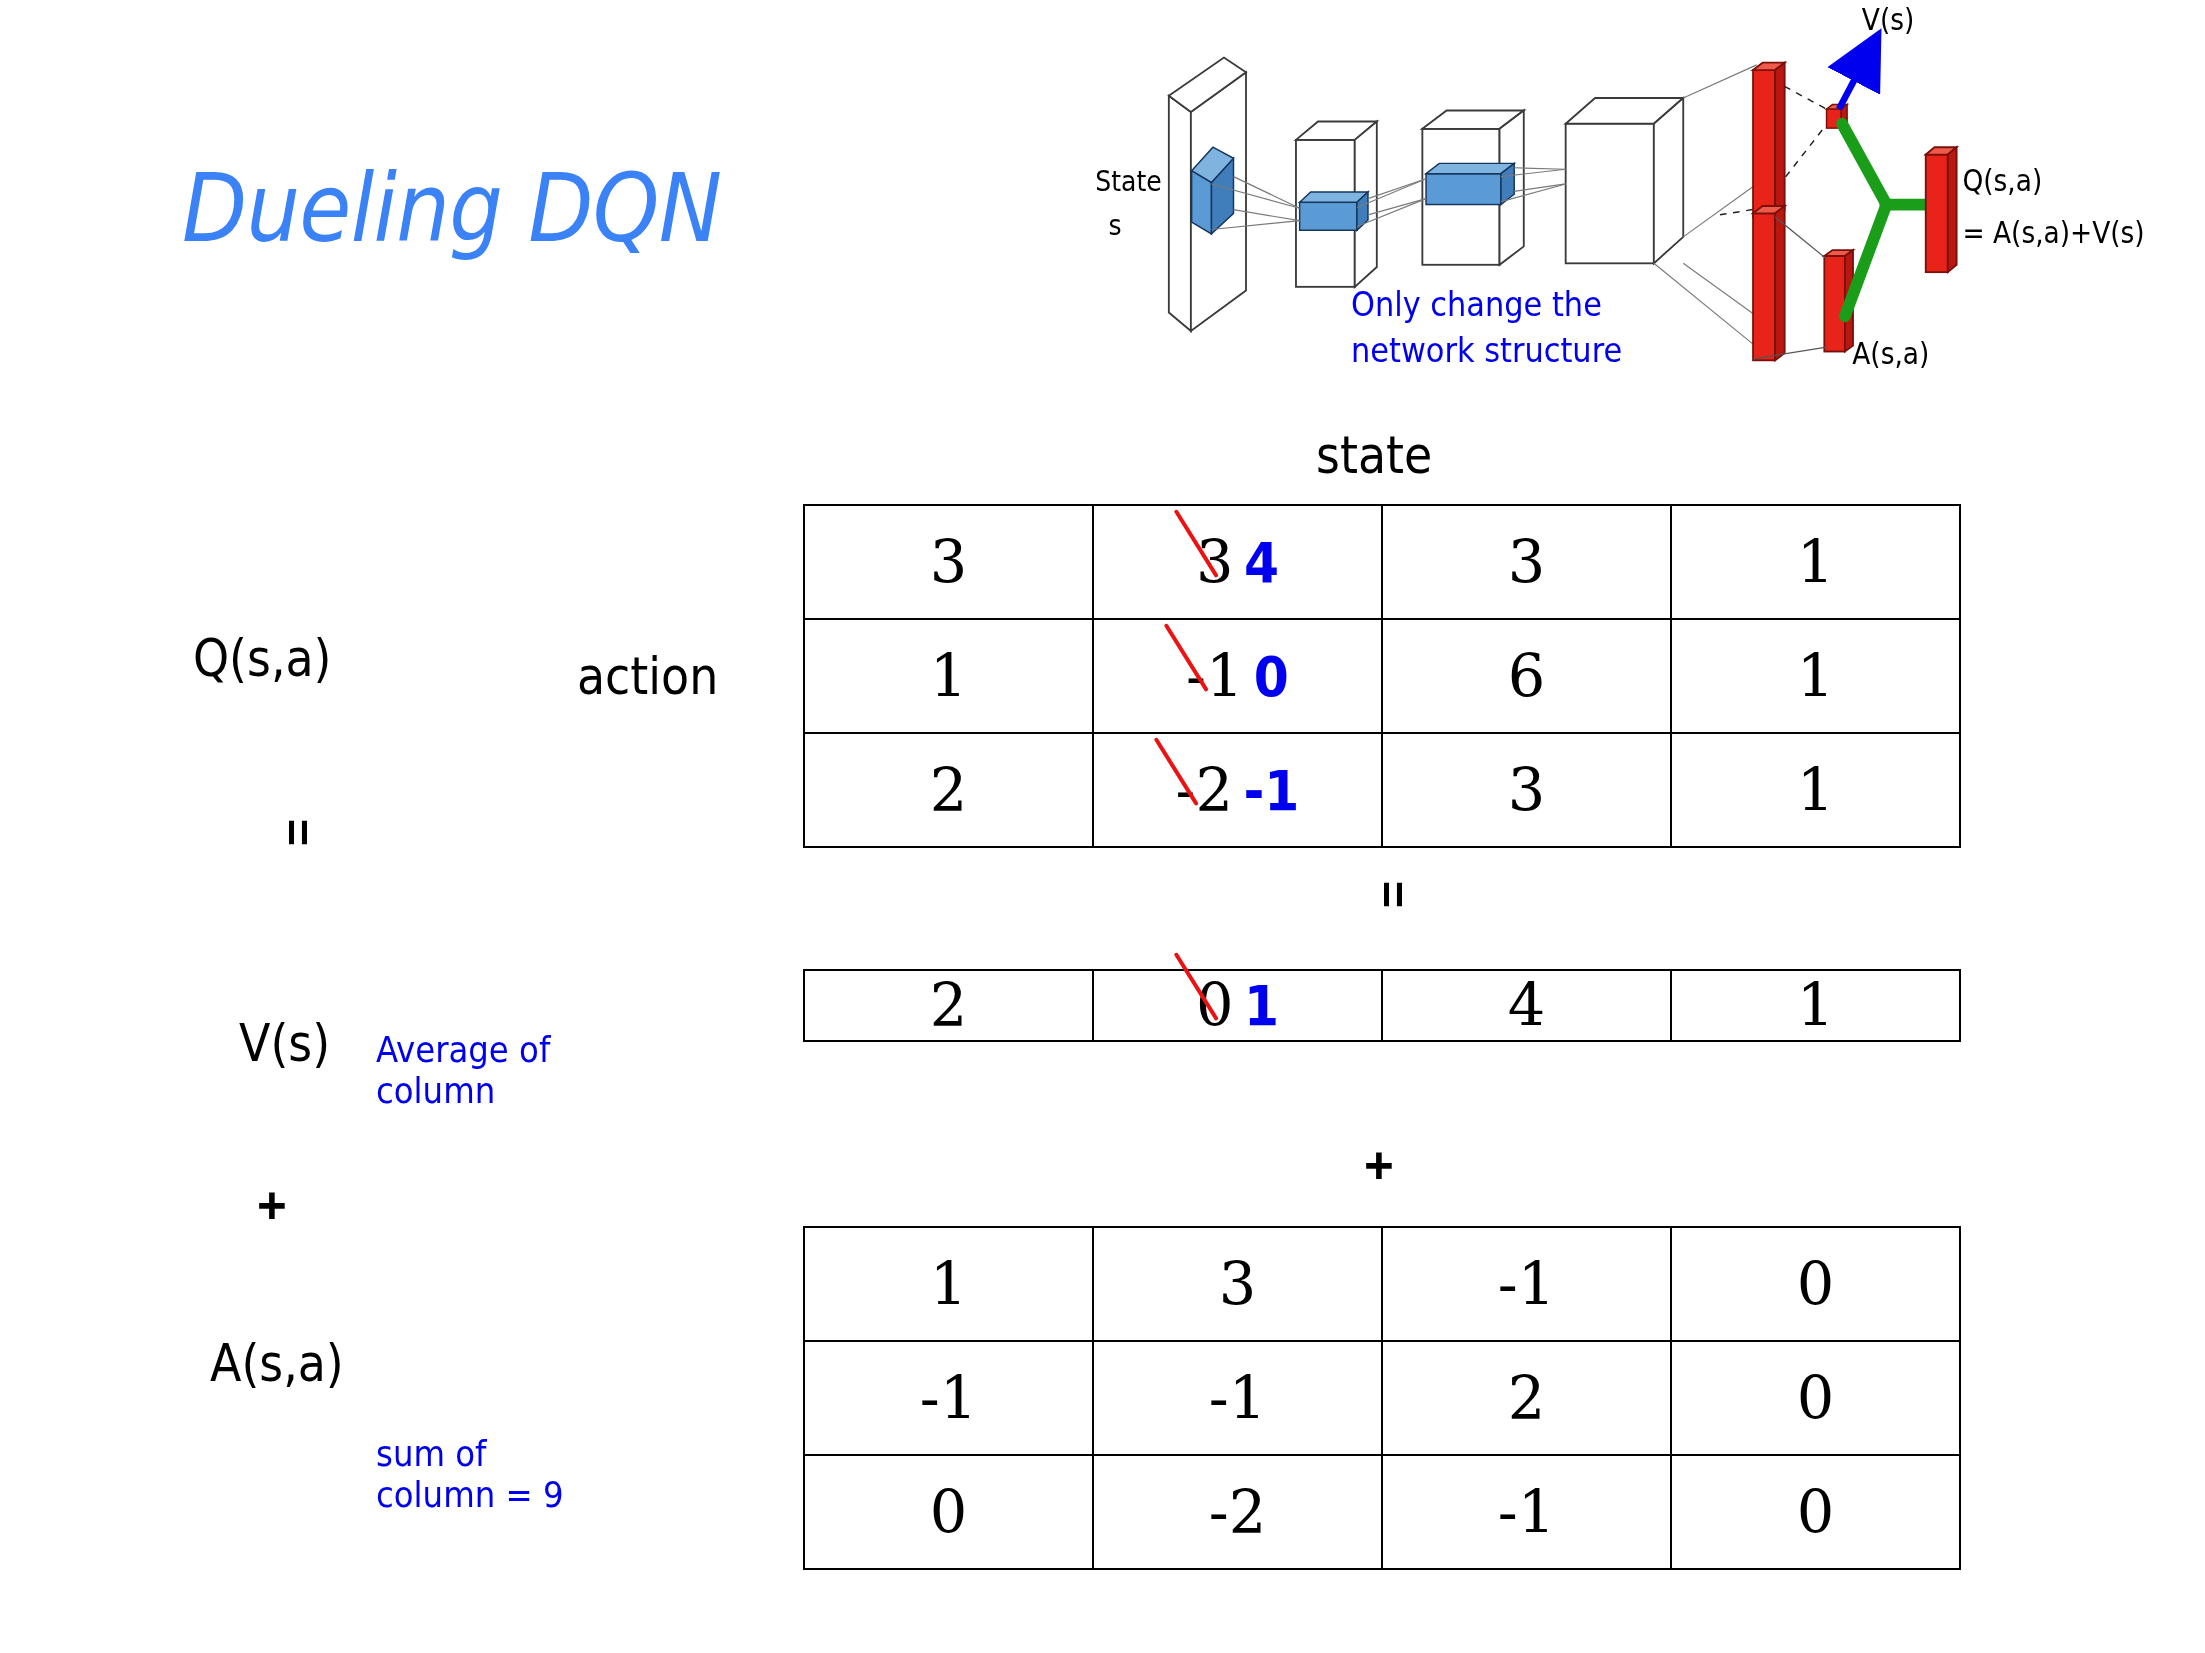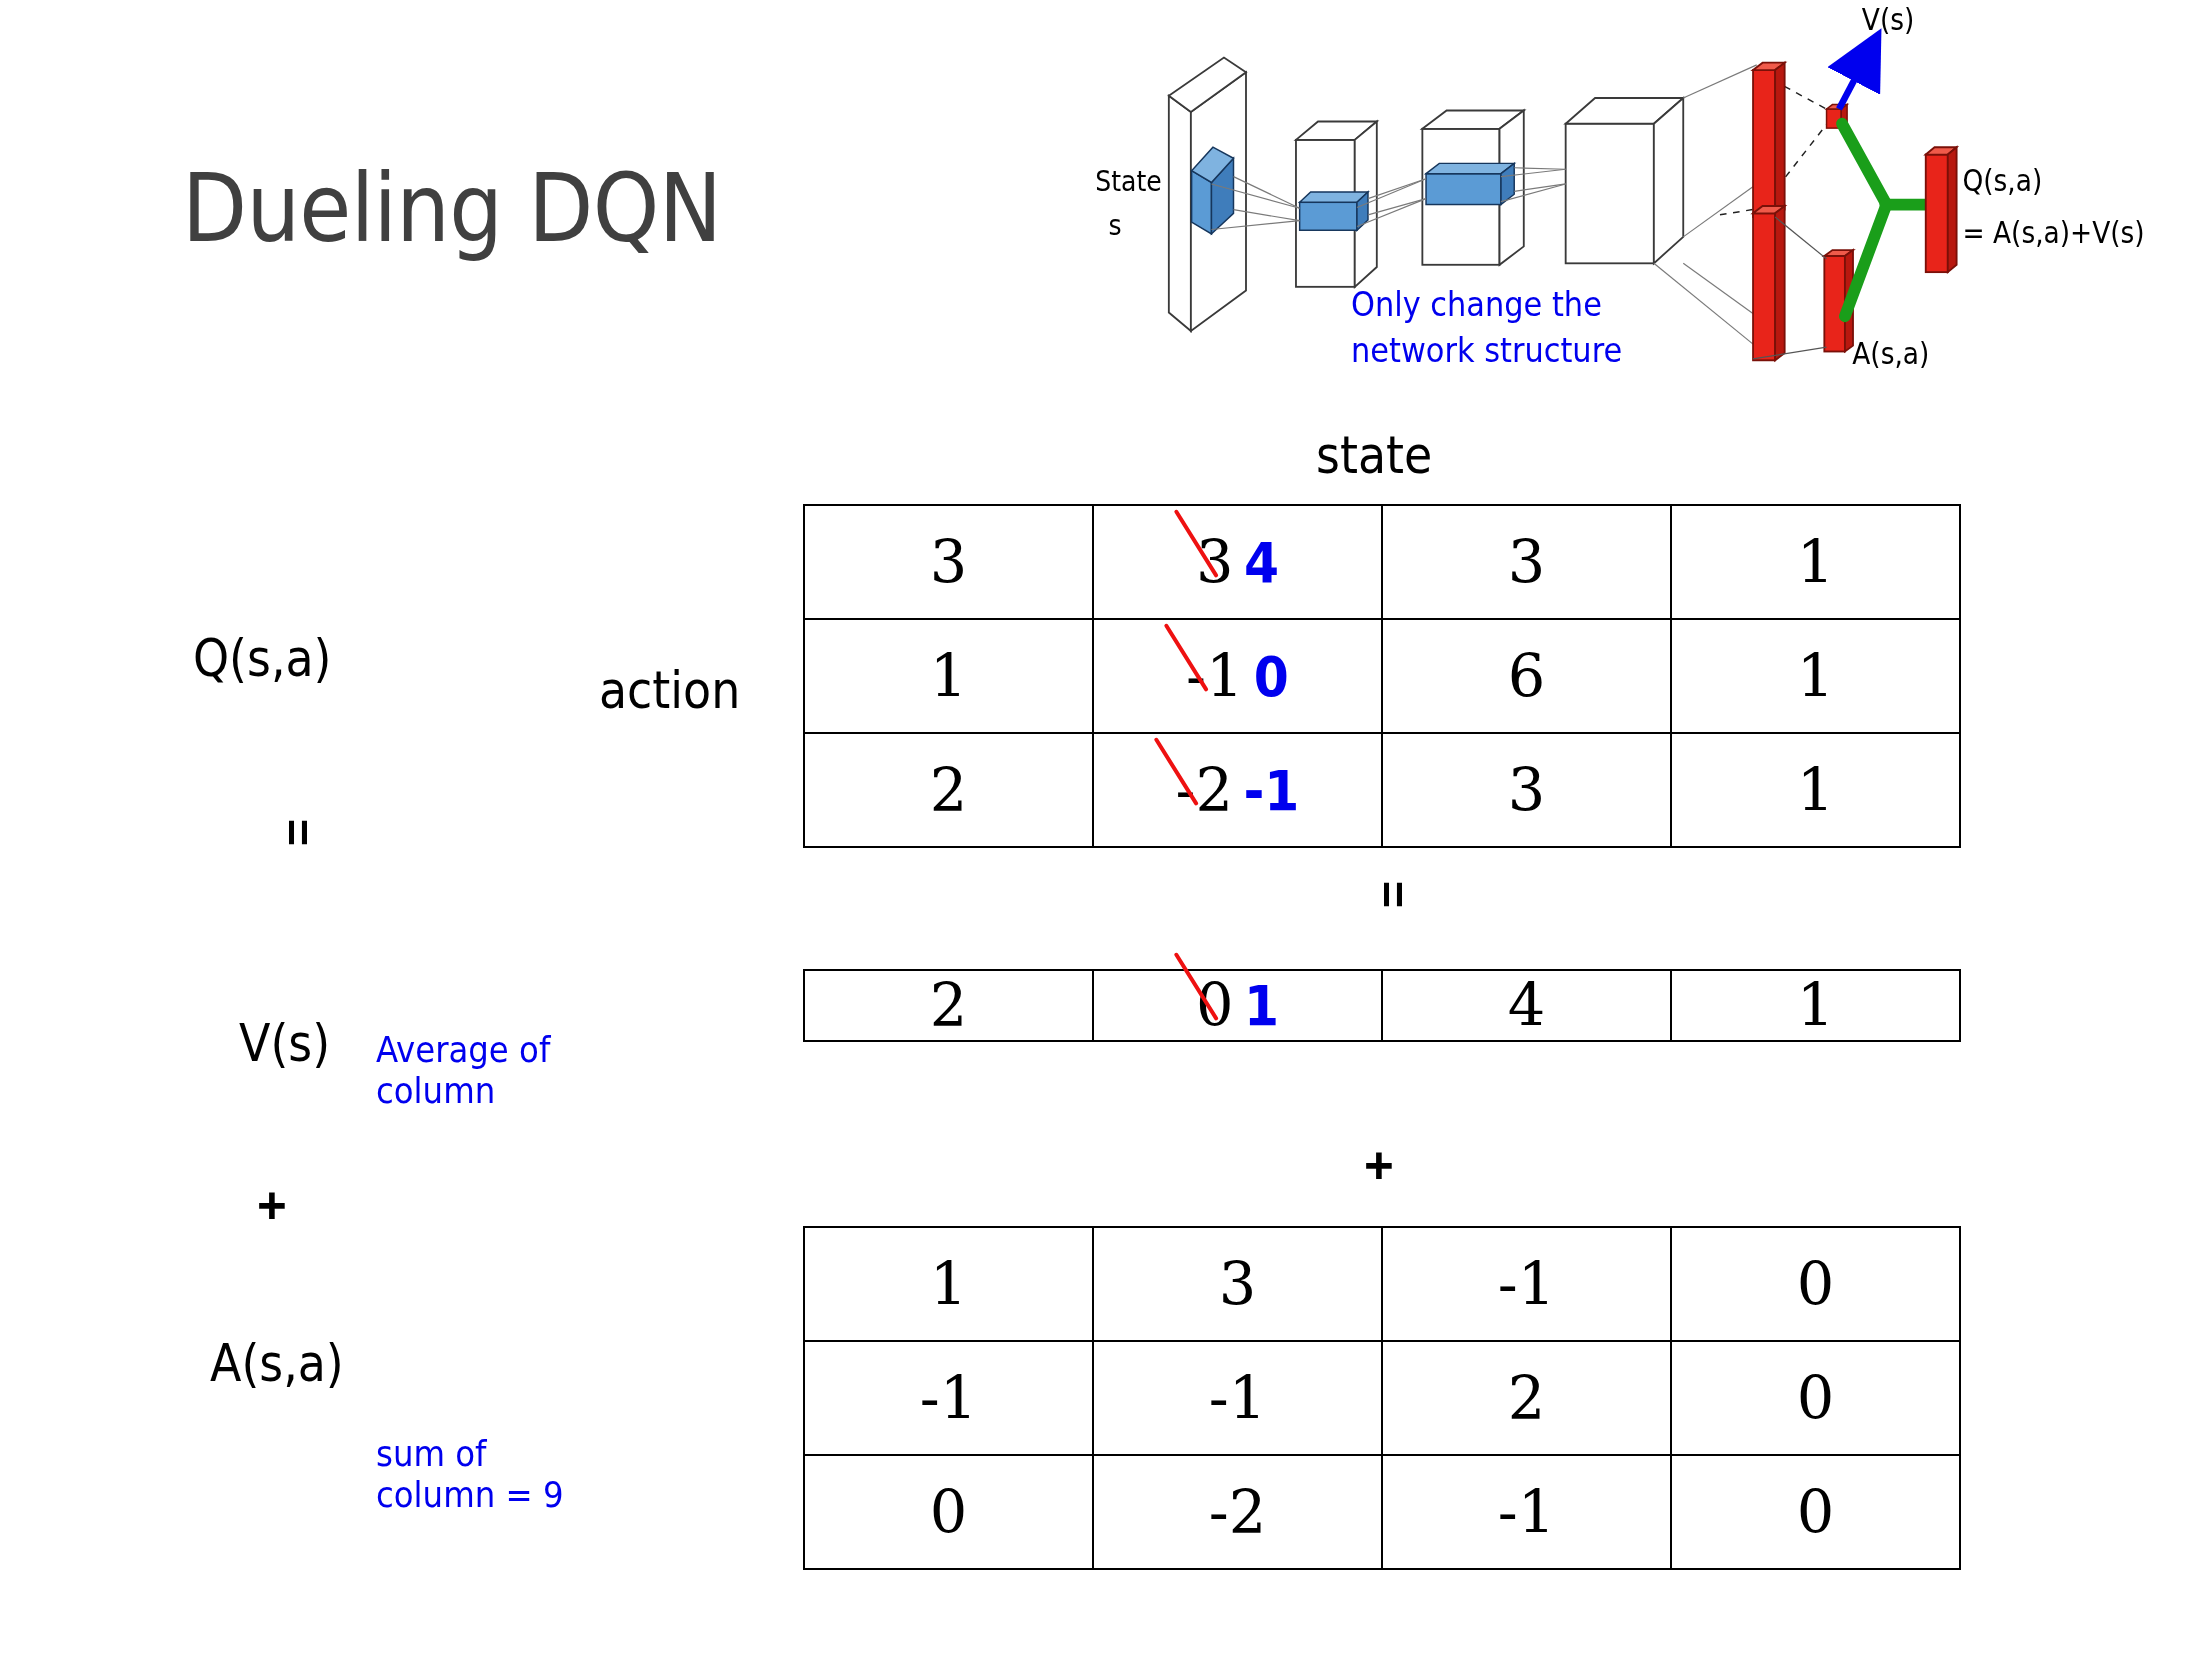--- a/index.html
+++ b/index.html
@@ -5,35 +5,36 @@
   html,body{margin:0;padding:0;background:#fff;}
   body{width:2205px;height:1654px;position:relative;overflow:hidden;
        font-family:"Liberation Sans",sans-serif;color:#000;}
 
   .abs{position:absolute;}
 
   
   #slide-title{
     left:182px; top:160px; width:735px;
     font-size:94px; font-weight:300; letter-spacing:-0.7px;
-    color:#404040; line-height:1.05; white-space:nowrap;
+    color:#3b82f6; line-height:1.05; white-space:nowrap;
     font-family:"DejaVu Sans Condensed","Liberation Sans",sans-serif;
+    font-style:italic;
   }
 
   
   #net-diagram{left:1088px; top:0px; width:1117px; height:412px;}
   #net-diagram svg{display:block;}
 
   
   .side-label{font-size:51px;color:#000;white-space:nowrap;
      font-family:"DejaVu Sans Condensed","Liberation Sans",sans-serif;font-weight:300;}
   #label-q{left:193px;  top:629px;}
   #label-v{left:239px;  top:1014px;}
   #label-a{left:210px;  top:1334px;}
-  #label-action{left:599px; top:647px;margin-top:14px;}
+  #label-action{left:577px; top:647px;}
   #label-state{left:1316px; top:426px;}
 
   
   .eq-rot{font-size:47px;font-weight:600;letter-spacing:0px;
           transform:rotate(90deg);transform-origin:center center;
           font-family:"Liberation Sans",sans-serif;}
   #eq-left{left:254px; top:805px; width:88px; text-align:center;}
   #eq-mid {left:1349px; top:867px; width:88px; text-align:center;}
 
   .plus-sign{font-size:51px;font-weight:700;

